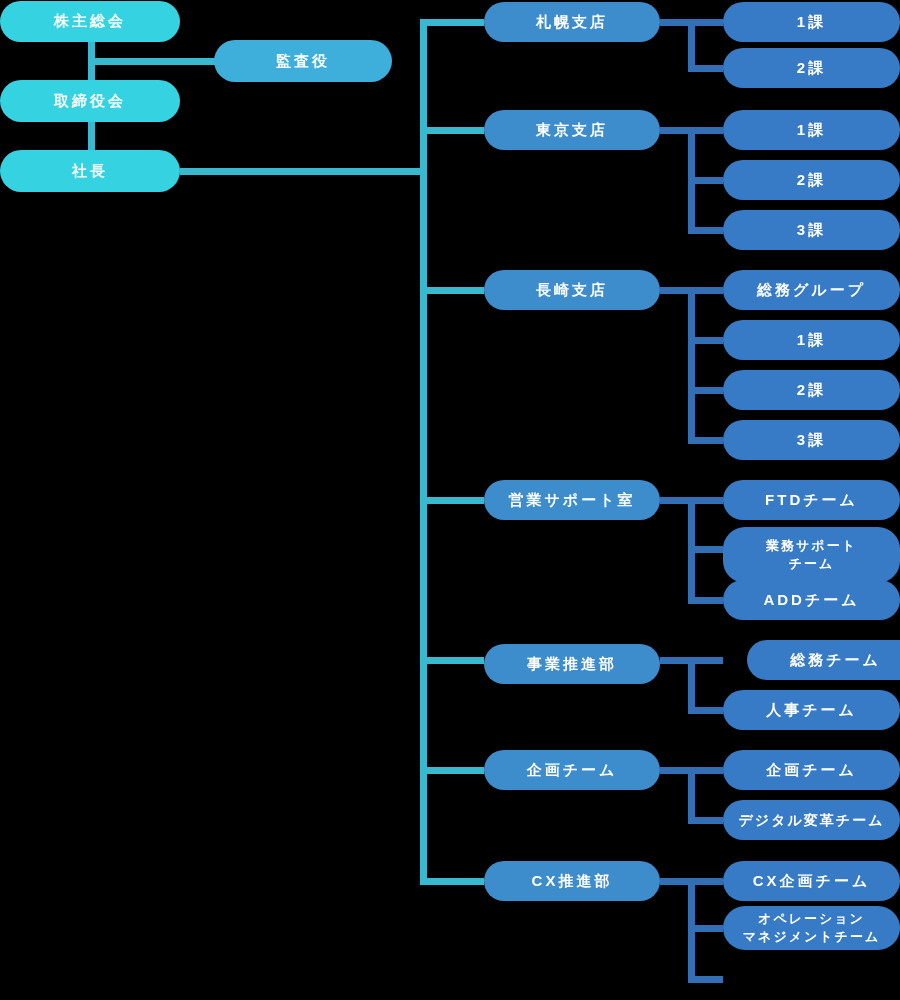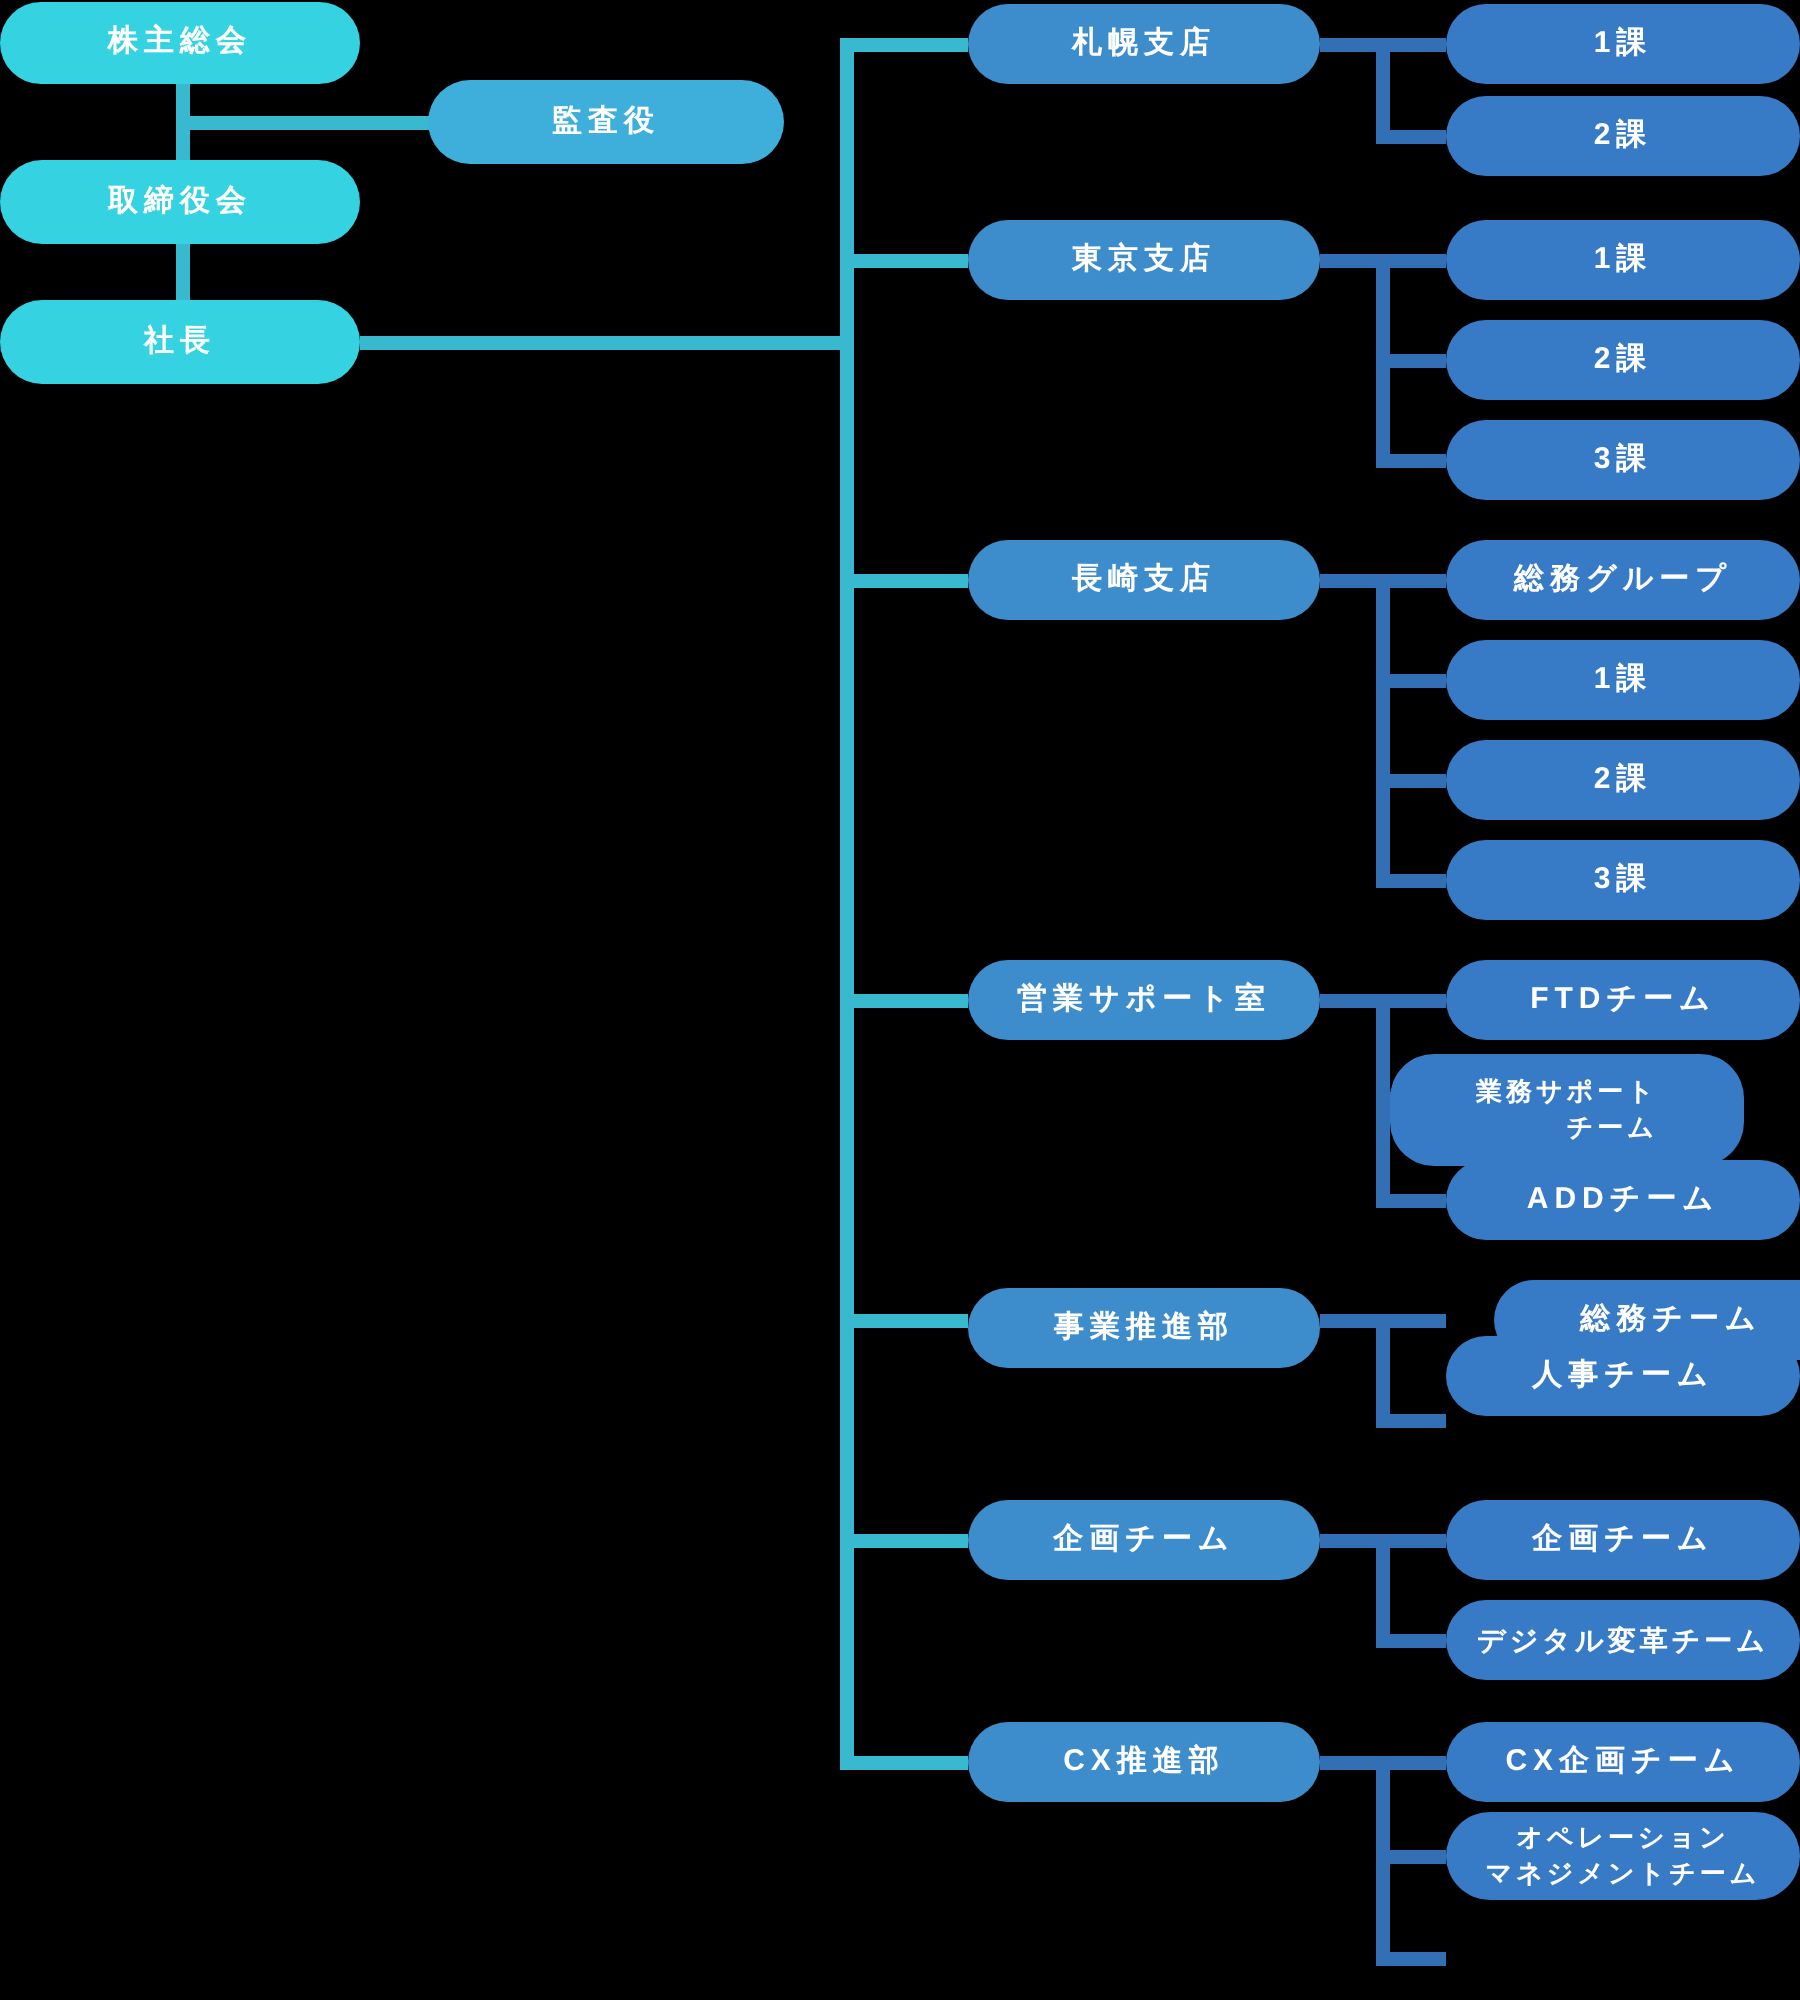--- a/index.html
+++ b/index.html
@@ -112,26 +112,26 @@
   <div class="pill team" style="left:723px; top:110px; width:177px; height:40px;">1課</div>
   <div class="pill team" style="left:723px; top:160px; width:177px; height:40px;">2課</div>
   <div class="pill team" style="left:723px; top:210px; width:177px; height:40px;">3課</div>
 
   <div class="pill team" style="left:723px; top:270px; width:177px; height:40px;">総務グループ</div>
   <div class="pill team" style="left:723px; top:320px; width:177px; height:40px;">1課</div>
   <div class="pill team" style="left:723px; top:370px; width:177px; height:40px;">2課</div>
   <div class="pill team" style="left:723px; top:420px; width:177px; height:40px;">3課</div>
 
   <div class="pill team" style="left:723px; top:480px; width:177px; height:40px;">FTDチーム</div>
-  <div class="pill team two-line" style="left:695px; top:527px; width:177px; height:56px;text-align:right;">業務サポート
+  <div class="pill team two-line" style="left:723px; top:527px; width:177px; height:56px;">業務サポート
 チーム</div>
   <div class="pill team" style="left:723px; top:580px; width:177px; height:40px;">ADDチーム</div>
 
   <div class="pill team" style="left:747px; top:640px; width:177px; height:40px;">総務チーム</div>
-  <div class="pill team" style="left:723px; top:668px; width:177px; height:40px;">人事チーム</div>
+  <div class="pill team" style="left:723px; top:690px; width:177px; height:40px;">人事チーム</div>
 
   <div class="pill team" style="left:723px; top:750px; width:177px; height:40px;">企画チーム</div>
   <div class="pill team long-label" style="left:723px; top:800px; width:177px; height:40px;">デジタル変革チーム</div>
 
   <div class="pill team" style="left:723px; top:861px; width:177px; height:40px;">CX企画チーム</div>
   <div class="pill team two-line" style="left:723px; top:906px; width:177px; height:44px;">オペレーション
 マネジメントチーム</div>
 
 </div>
 

